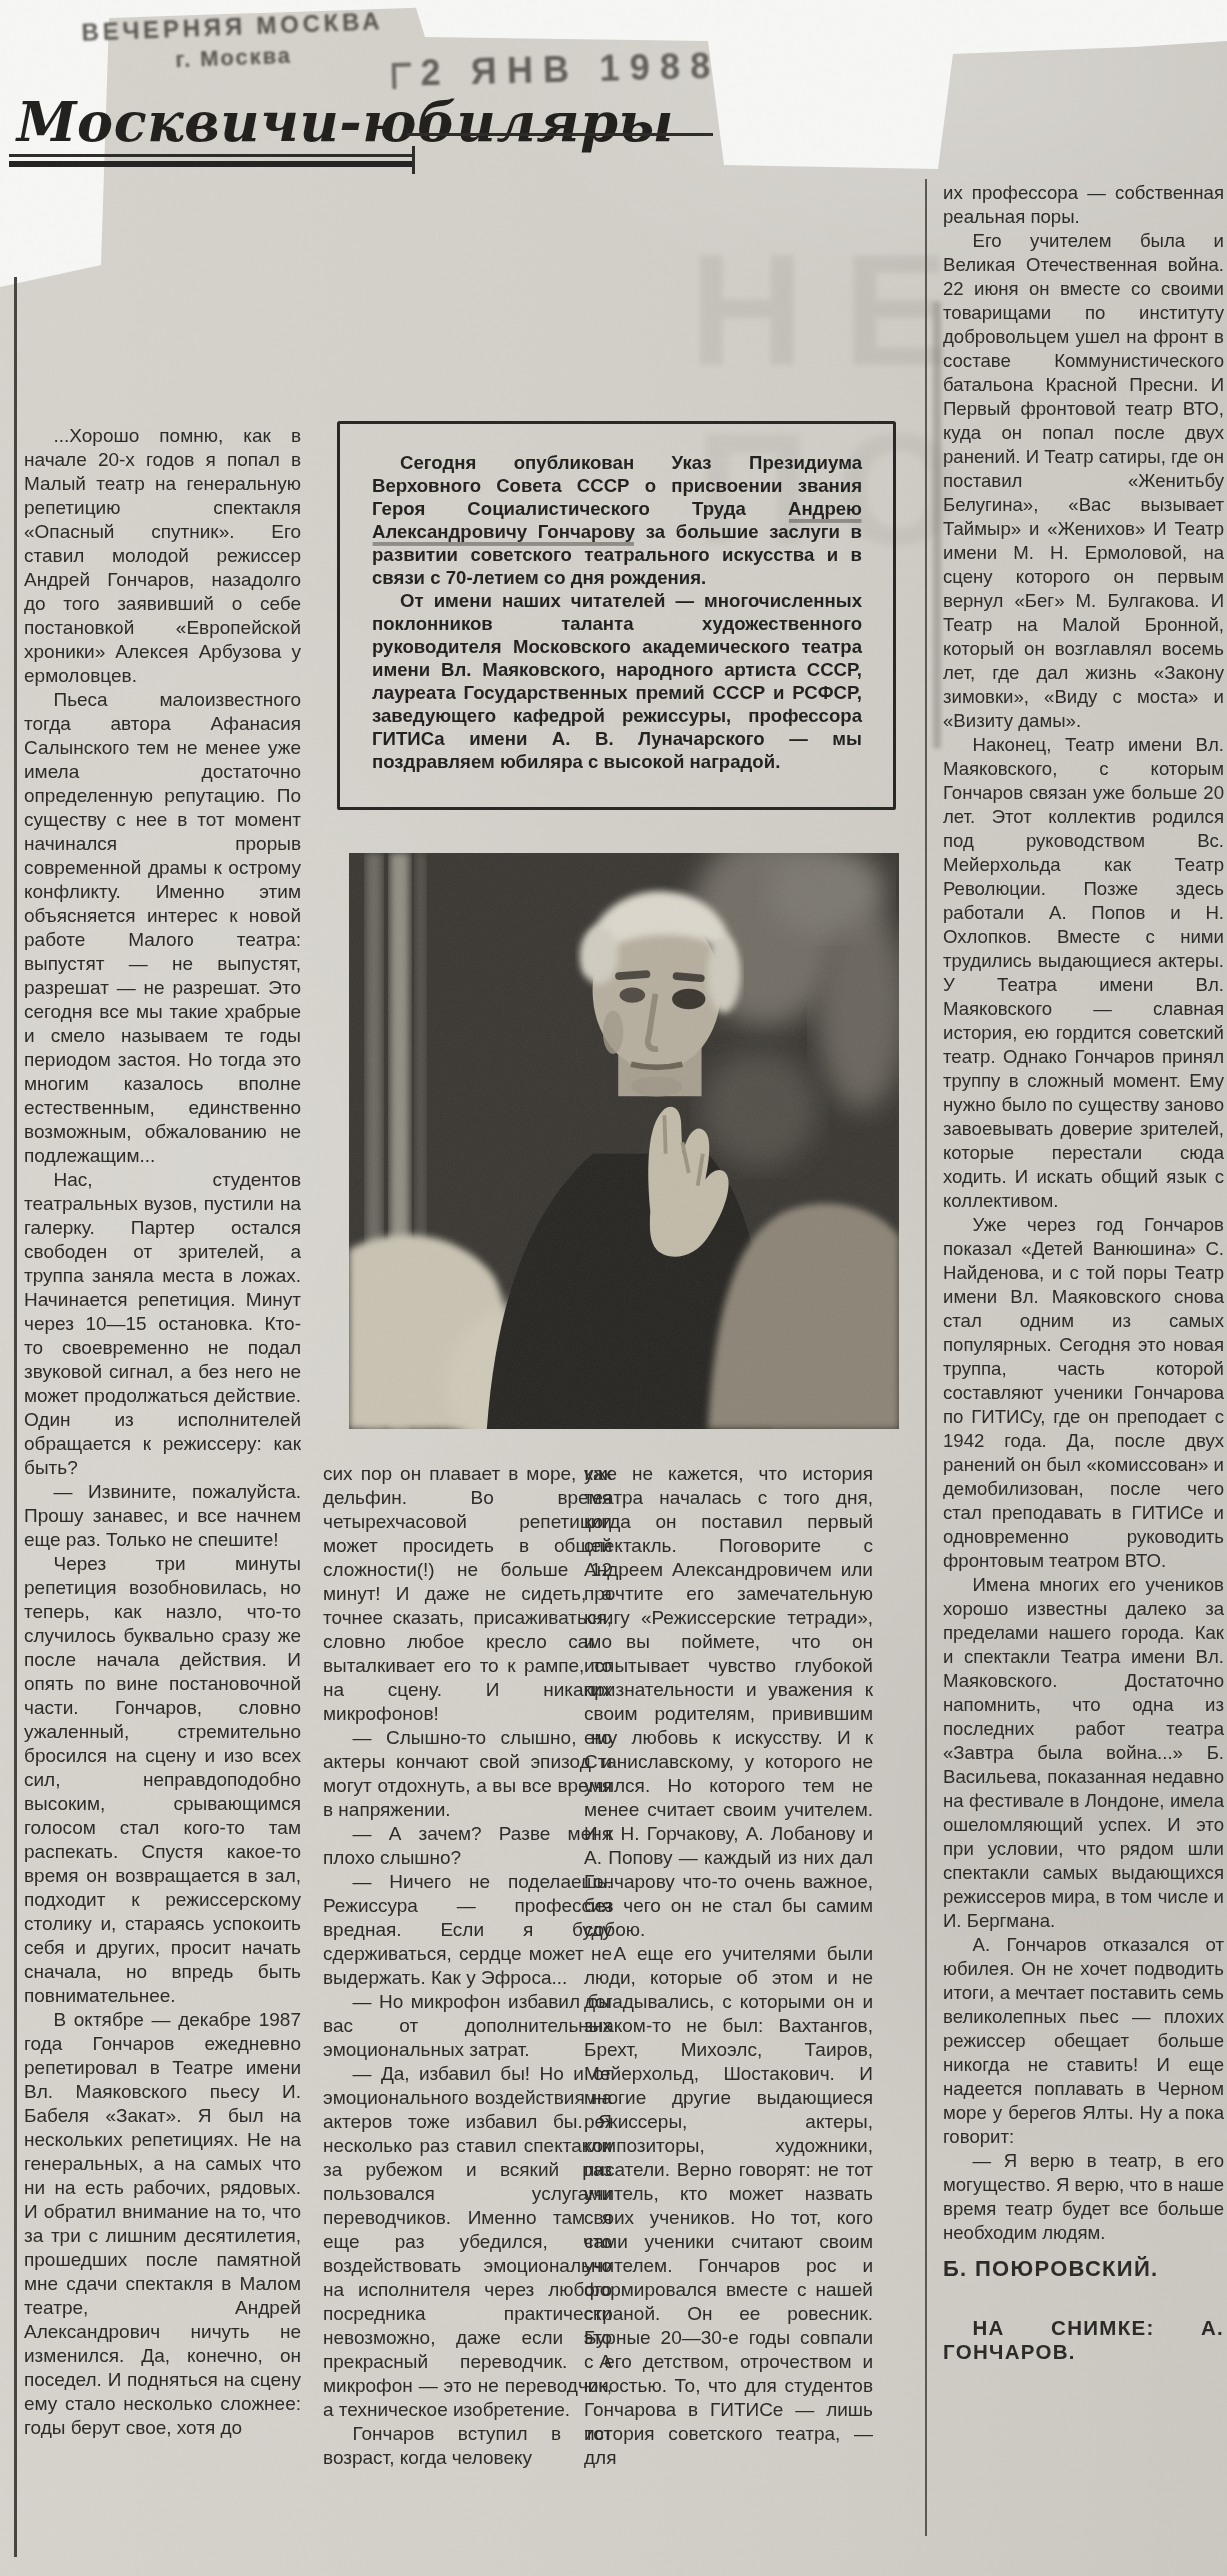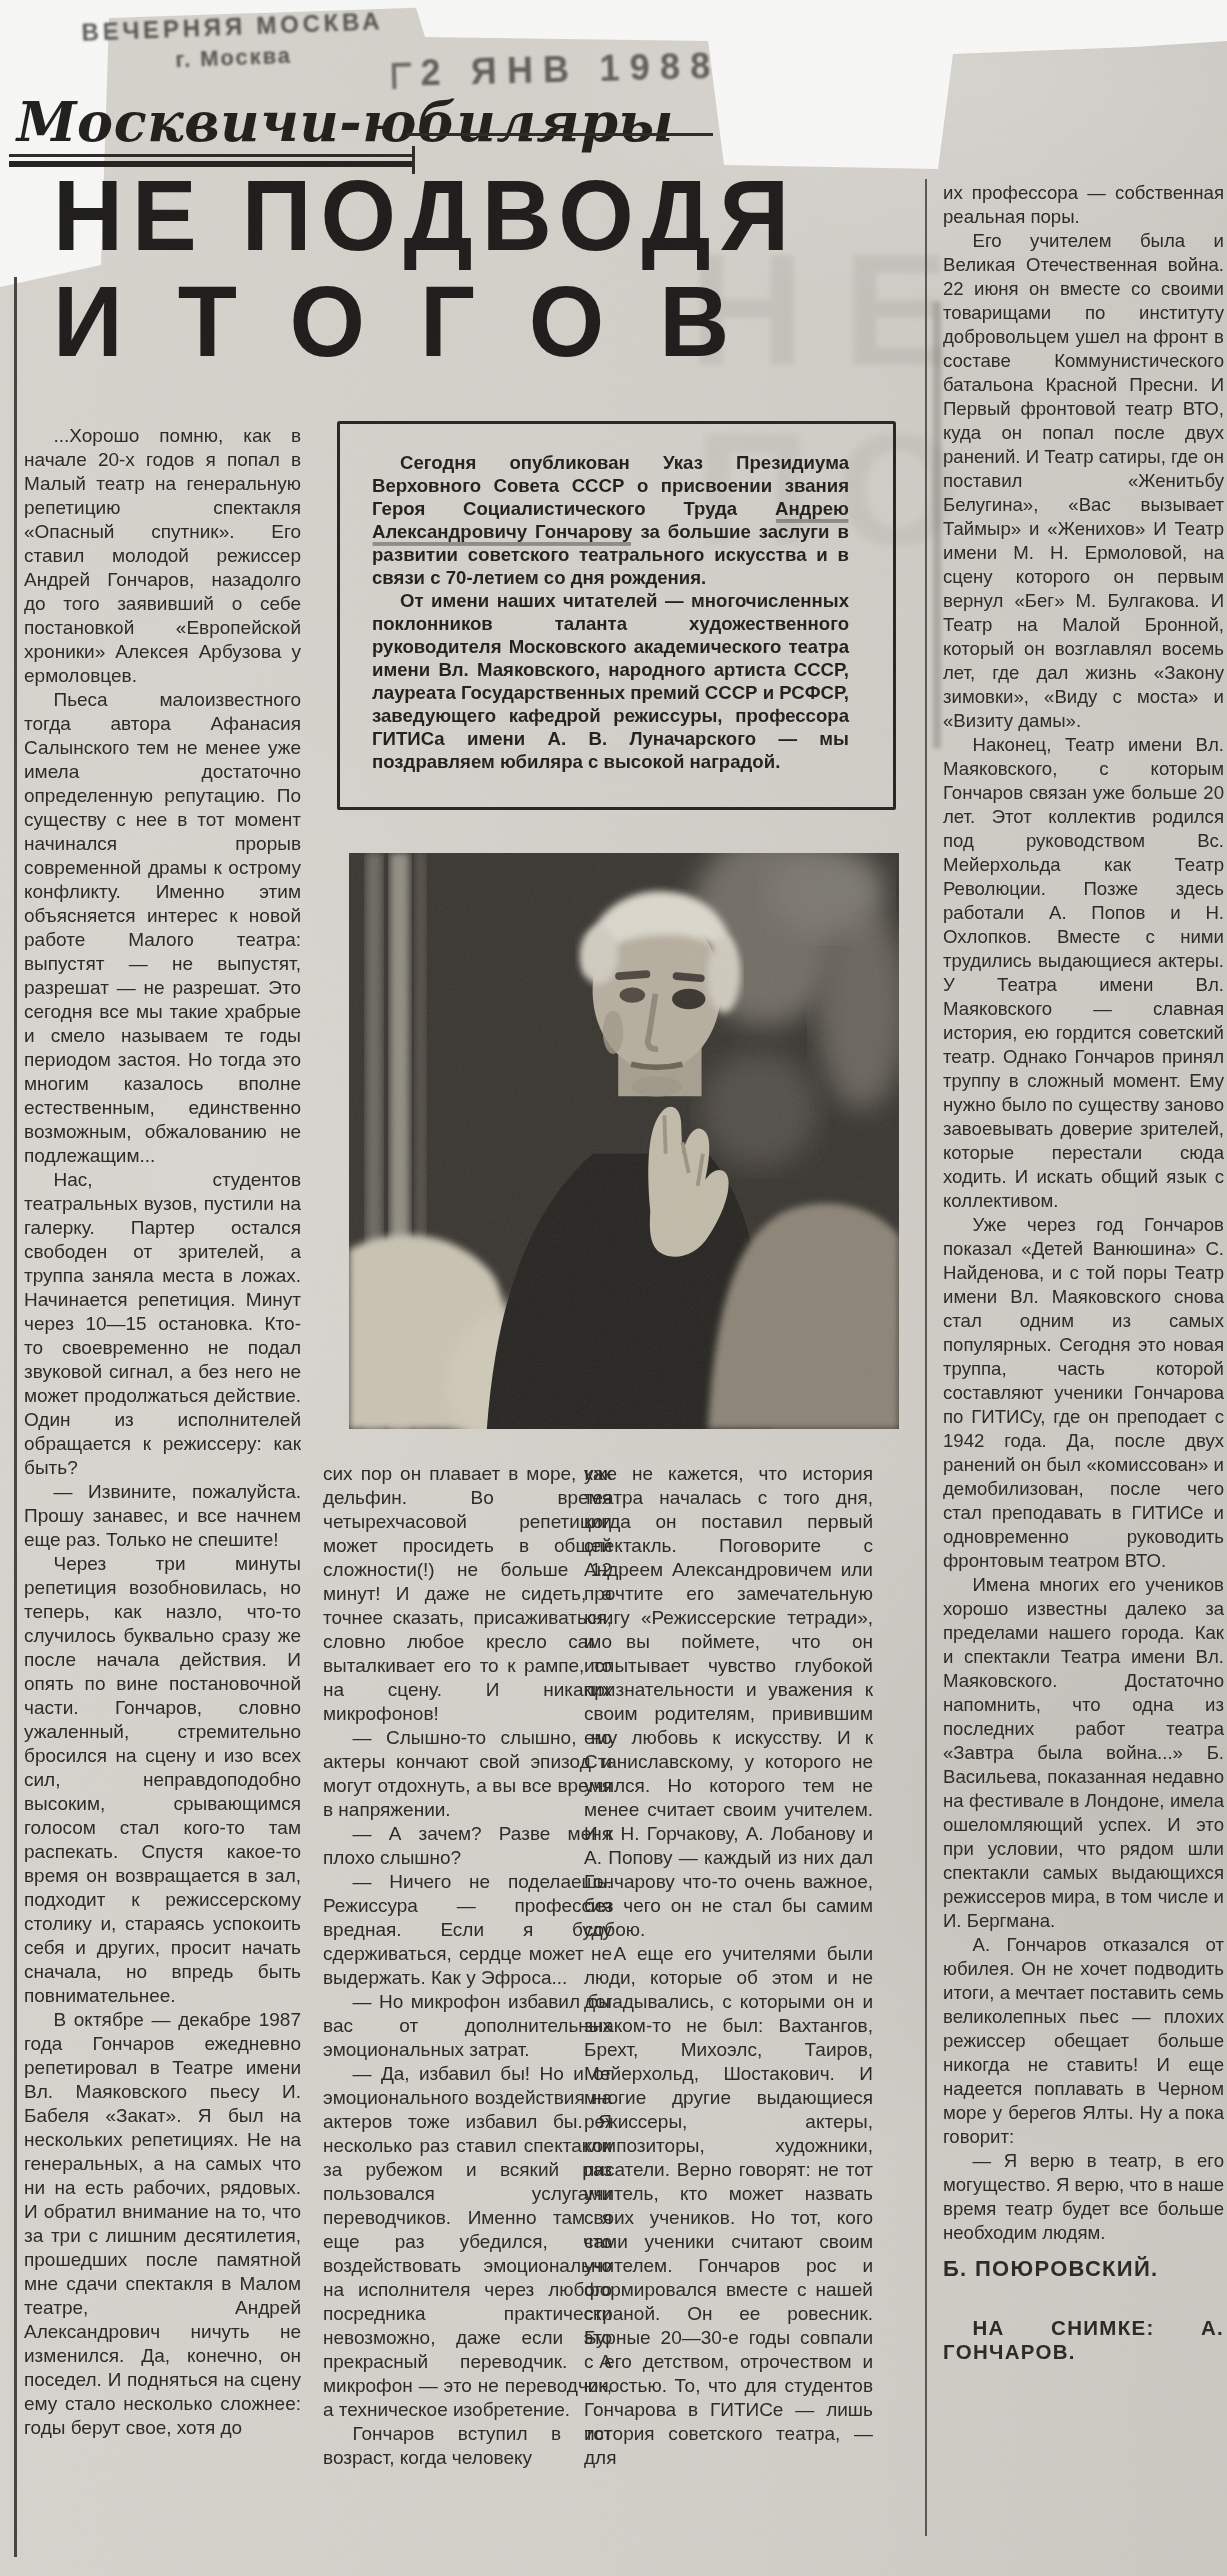--- a/index.html
+++ b/index.html
@@ -47,21 +47,21 @@
   #ghost1{left:689px;top:218px;font-size:160px;letter-spacing:38px;opacity:.10;filter:blur(2.6px);}
   #ghost2{left:695px;top:397px;font-size:160px;letter-spacing:26px;opacity:.08;filter:blur(3.2px);}
 
   
   #headline{left:53px;top:165px;color:#1d1c1a;font-weight:bold;line-height:1;}
   #headline .h1{font-size:97px;letter-spacing:9px;transform:scaleY(1.04);transform-origin:left top;white-space:nowrap;}
   #headline .h2{font-size:97px;letter-spacing:55px;margin-top:9px;transform:scaleY(1.04);transform-origin:left top;white-space:nowrap;}
 
   
   #lead-box{left:337px;top:421px;width:559px;height:389px;border:3.2px solid #262523;
-    border-radius:2.6px;padding:27px 44px 0 32px;box-sizing:border-box;
+    border-radius:2.6px;padding:27px 31px 0 32px;box-sizing:border-box;
     font-weight:bold;font-size:18.6px;line-height:23px;color:#201f1d;text-align:justify;}
   #lead-box p{margin:0;text-indent:28px;}
   .pencil-underline{box-shadow:0 4.5px 0 -0.6px rgba(105,103,98,.65);}
 
   
   #photo{left:349px;top:853px;width:550px;height:576px;}
   #photo svg{display:block;width:100%;height:100%;}
 
   
   .newscol{text-align:justify;color:#2a2825;overflow:hidden;
@@ -93,24 +93,20 @@
 
   <div class="abs" id="rubric">Москвичи-юбиляры</div>
   <div class="abs" id="rubric-rule"></div>
   <div class="abs" id="dbl-rule-a"></div>
   <div class="abs" id="dbl-rule-b"></div>
   <div class="abs" id="rule-tick"></div>
   <div class="abs" id="left-rule"></div>
   <div class="abs" id="col4-rule"></div>
   <div class="abs" id="pencil-mark"></div>
 
-  <div class="abs" id="headline">
-    <div class="h1">НЕ ПОДВОДЯ</div>
-    <div class="h2">ИТОГОВ</div>
-  </div>
 
   <div class="abs" id="lead-box">
     <p><span>Сегодня опубликован Указ Президиума Верховного Совета СССР о присвоении звания Героя Социалистического Труда </span><span class="pencil-underline">Андрею Александровичу Гончарову</span><span> за большие заслуги в развитии советского театрального искусства и в связи с 70-летием со дня рождения.</span></p>
     <p>От имени наших читателей — многочисленных поклонников таланта художественного руководителя Московского академического театра имени Вл. Маяковского, народного артиста СССР, лауреата Государственных премий СССР и РСФСР, заведующего кафедрой режиссуры, профессора ГИТИСа имени А. В. Луначарского — мы поздравляем юбиляра с высокой наградой.</p>
   </div>
 
   <div class="abs" id="photo">
     <svg viewBox="0 0 858 900" preserveAspectRatio="none">
       <defs>
         <filter id="b6">

